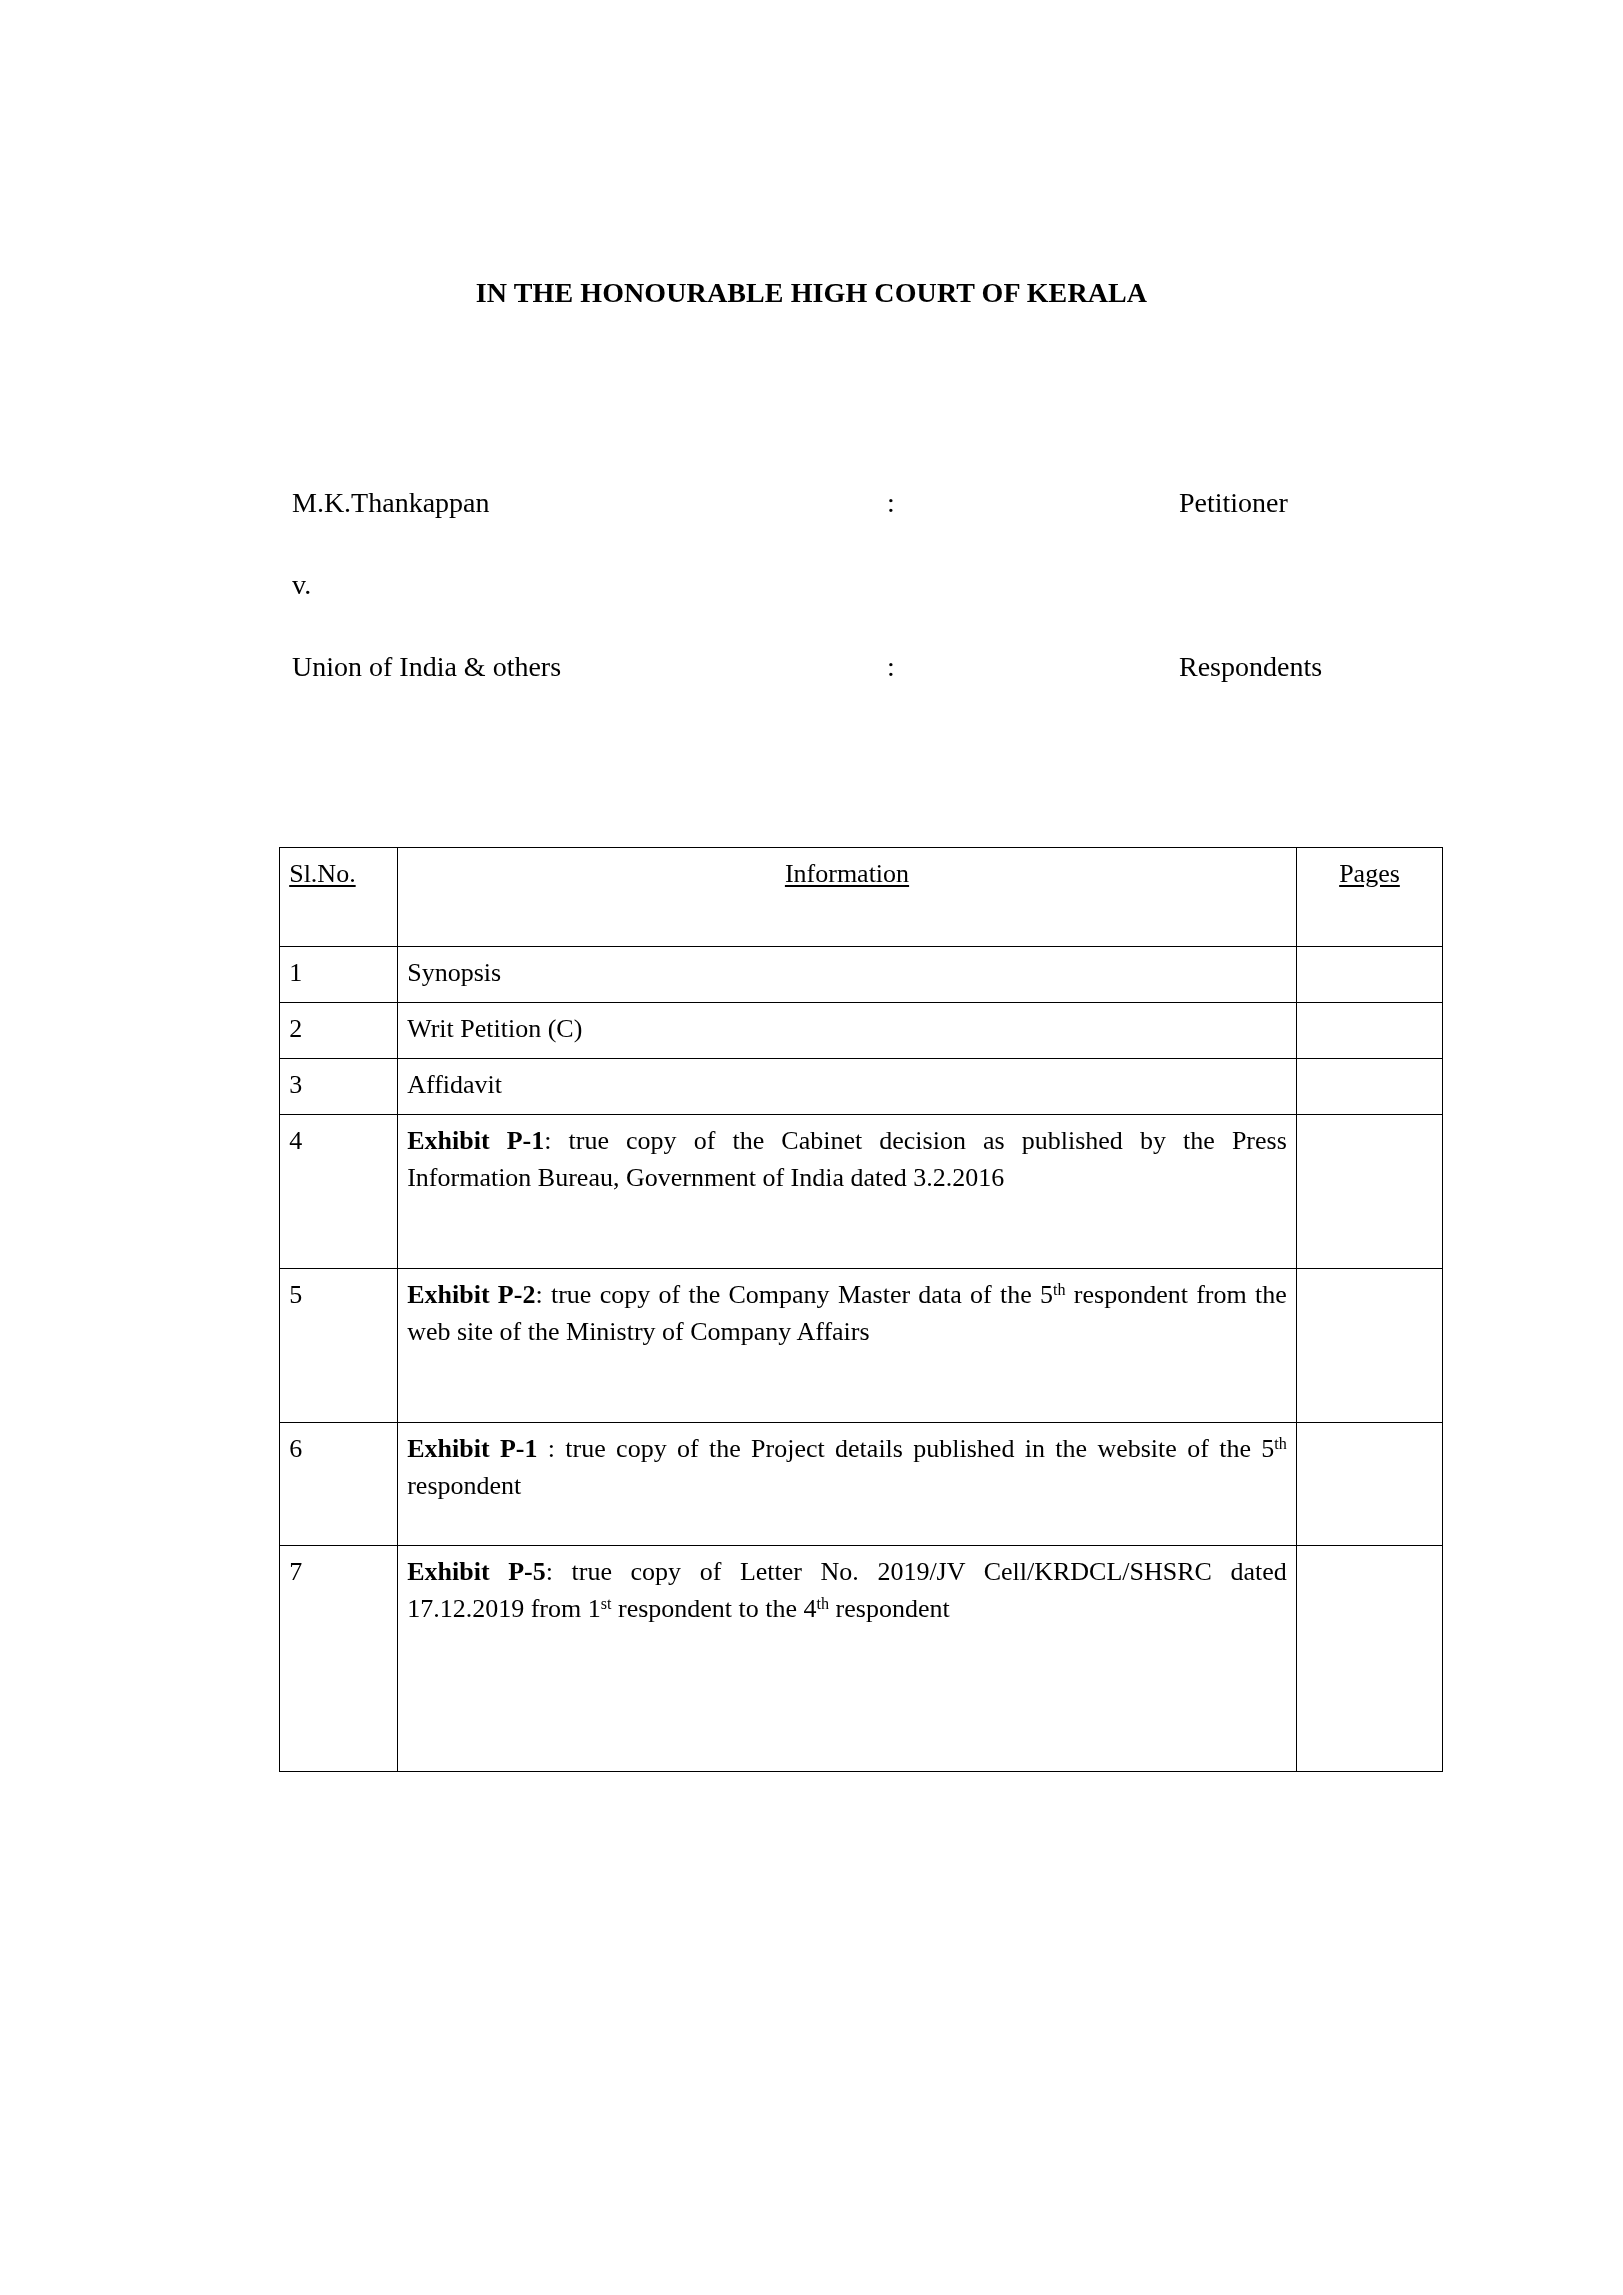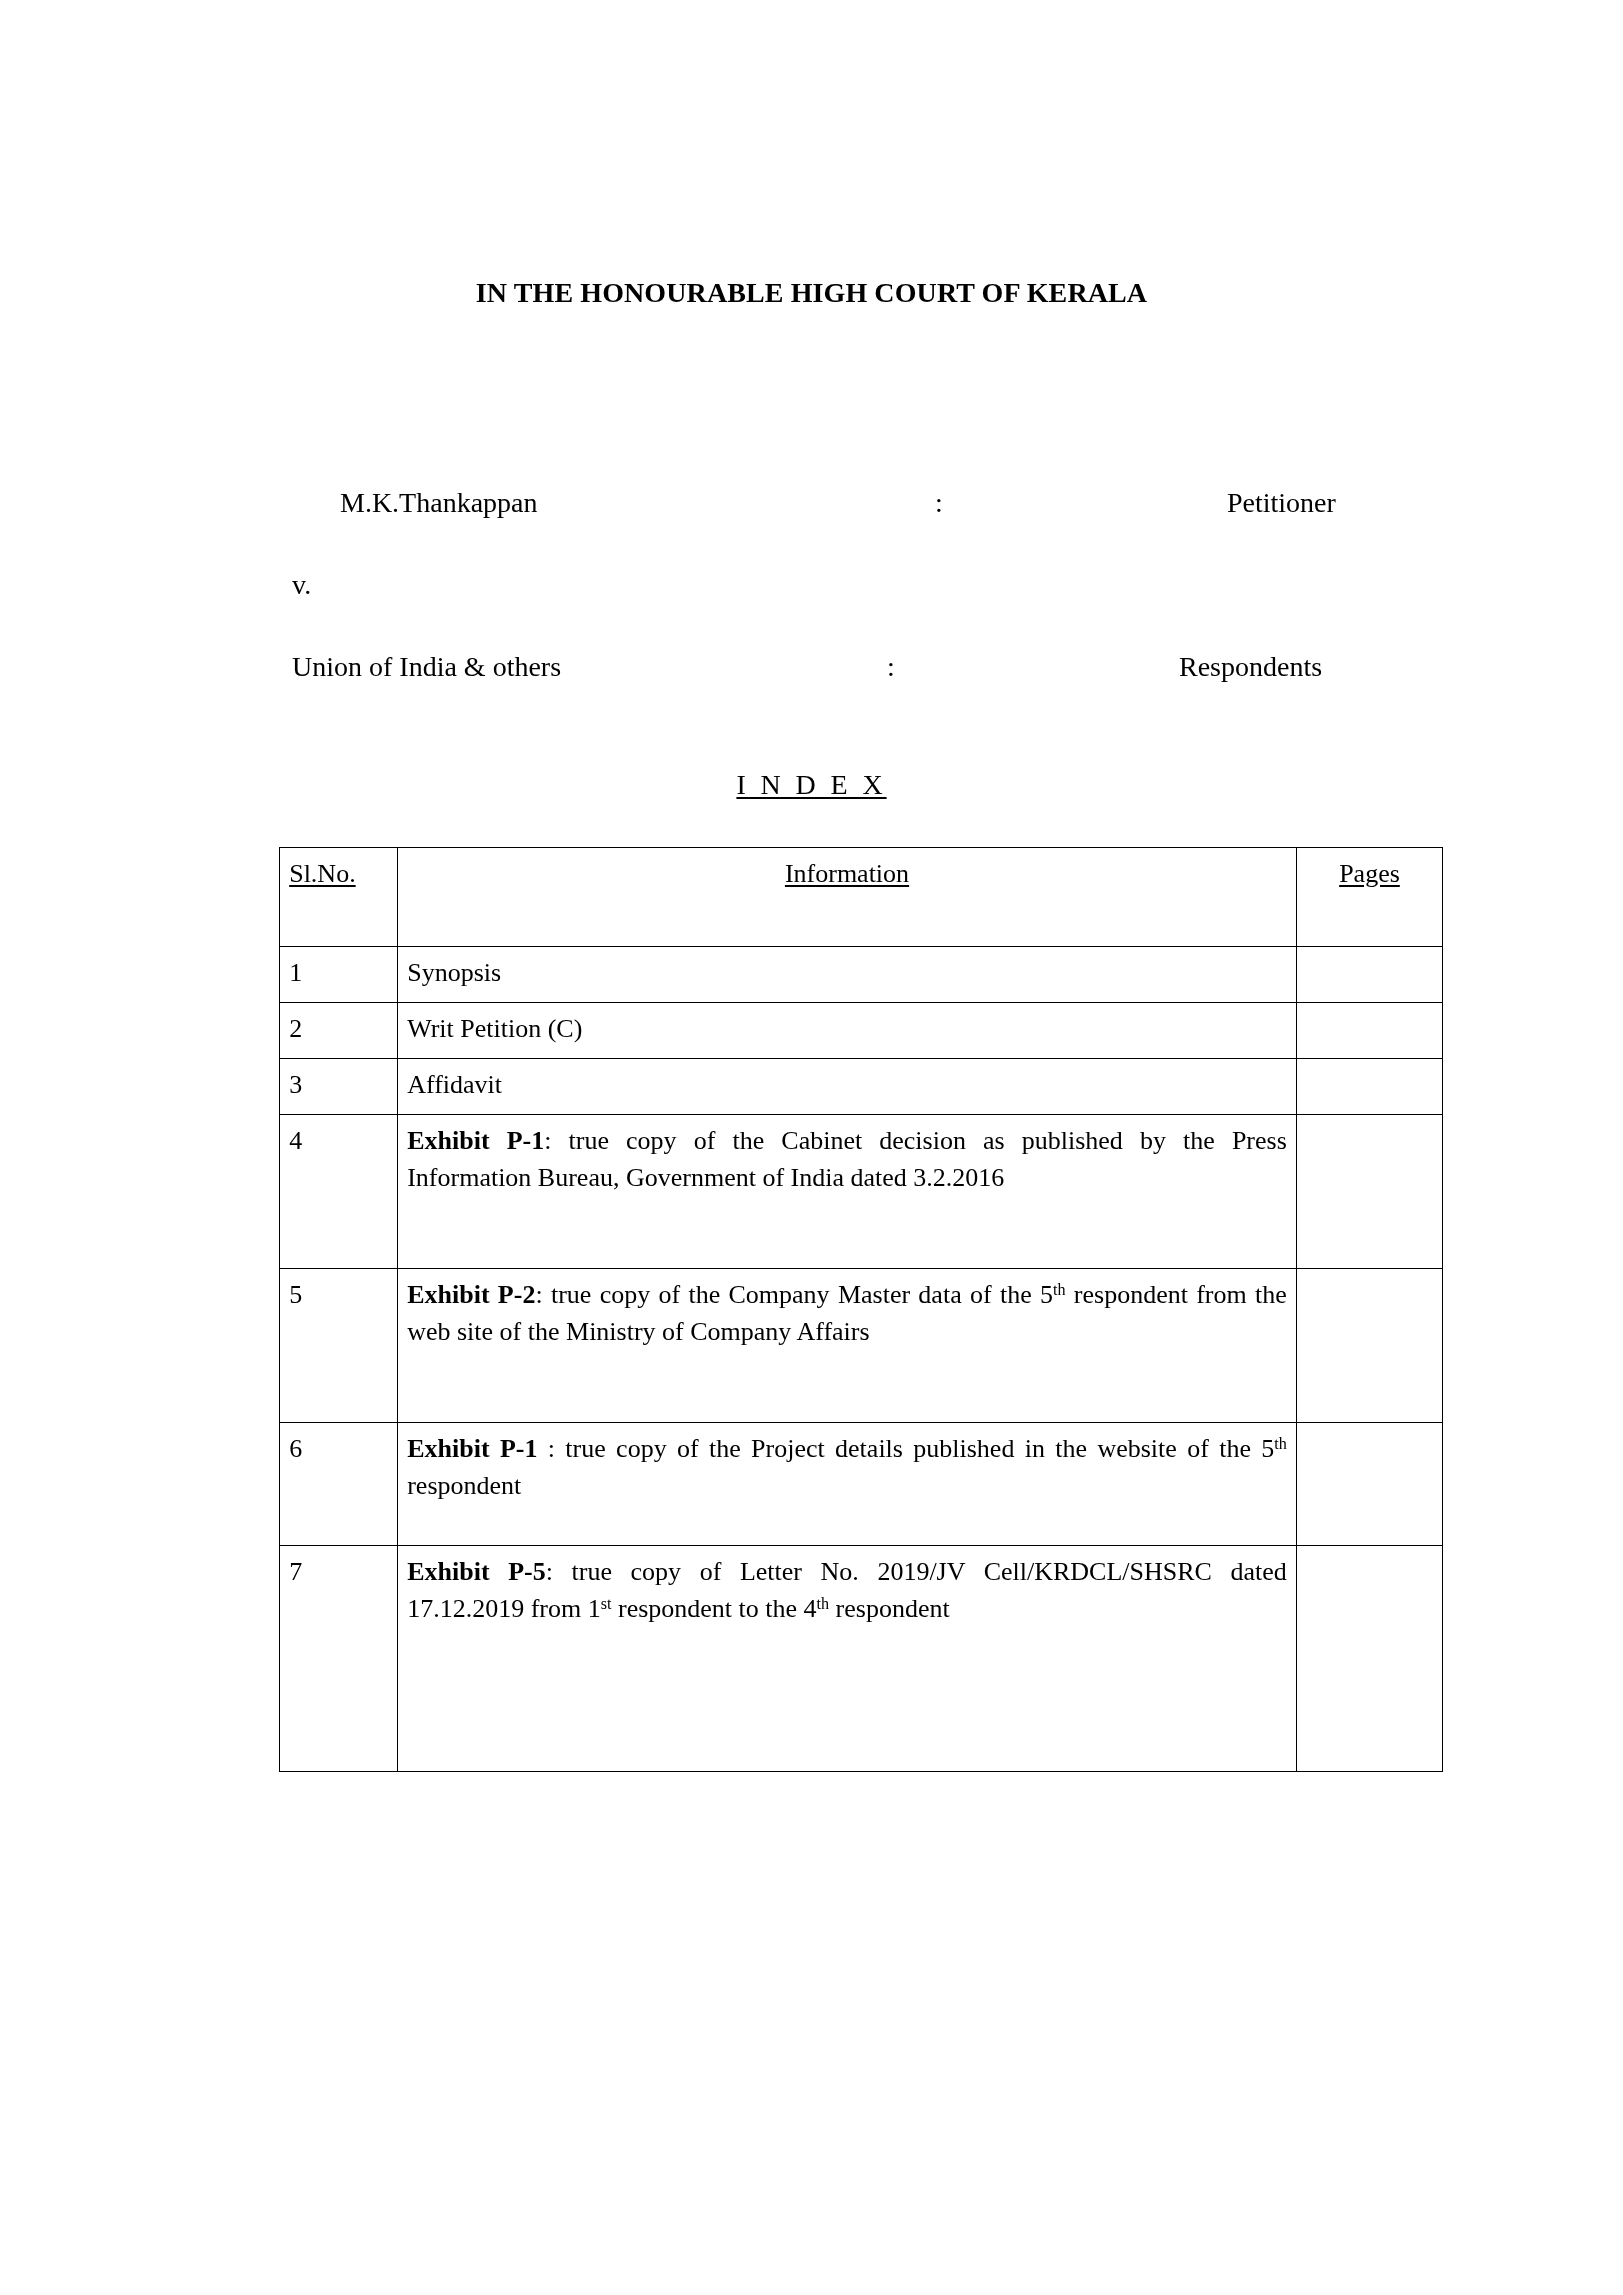--- a/index.html
+++ b/index.html
@@ -57,21 +57,21 @@
   .party-row .p-colon {
     position: absolute;
     left: 595px;
     top: 0;
   }
   .party-row .p-role {
     position: absolute;
     left: 887px;
     top: 0;
   }
-  #party-petitioner { top: 487px; margin-left: 48px; }
+  #party-petitioner { top: 487px; }
   #party-versus     { top: 569px; }
   #party-respondent { top: 651px; }
 
   
   .index-heading {
     position: absolute;
     left: 0;
     top: 769px;
     width: 1623px;
     text-align: center;
@@ -142,23 +142,20 @@
   <div class="party-row" id="party-versus">
     <span class="p-name">v.</span>
   </div>
 
   <div class="party-row" id="party-respondent">
     <span class="p-name">Union of India &amp; others</span>
     <span class="p-colon">:</span>
     <span class="p-role">Respondents</span>
   </div>
 
-  <div class="index-heading">
-    <span>I N D E X</span>
-  </div>
 
   <table class="index-table">
     <colgroup>
       <col class="col-sl">
         <col class="col-desc">
         <col class="col-pg">
     </colgroup>
     <thead>
       <tr>
         <td class="hdr-sl">

